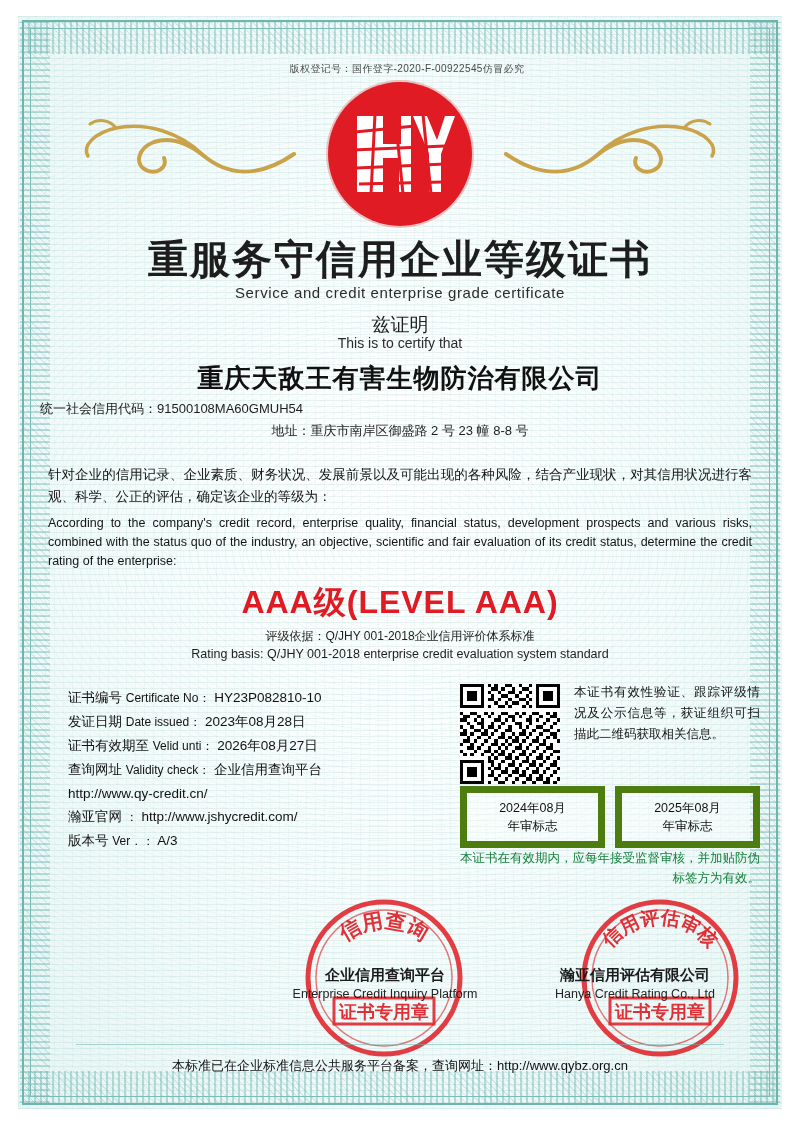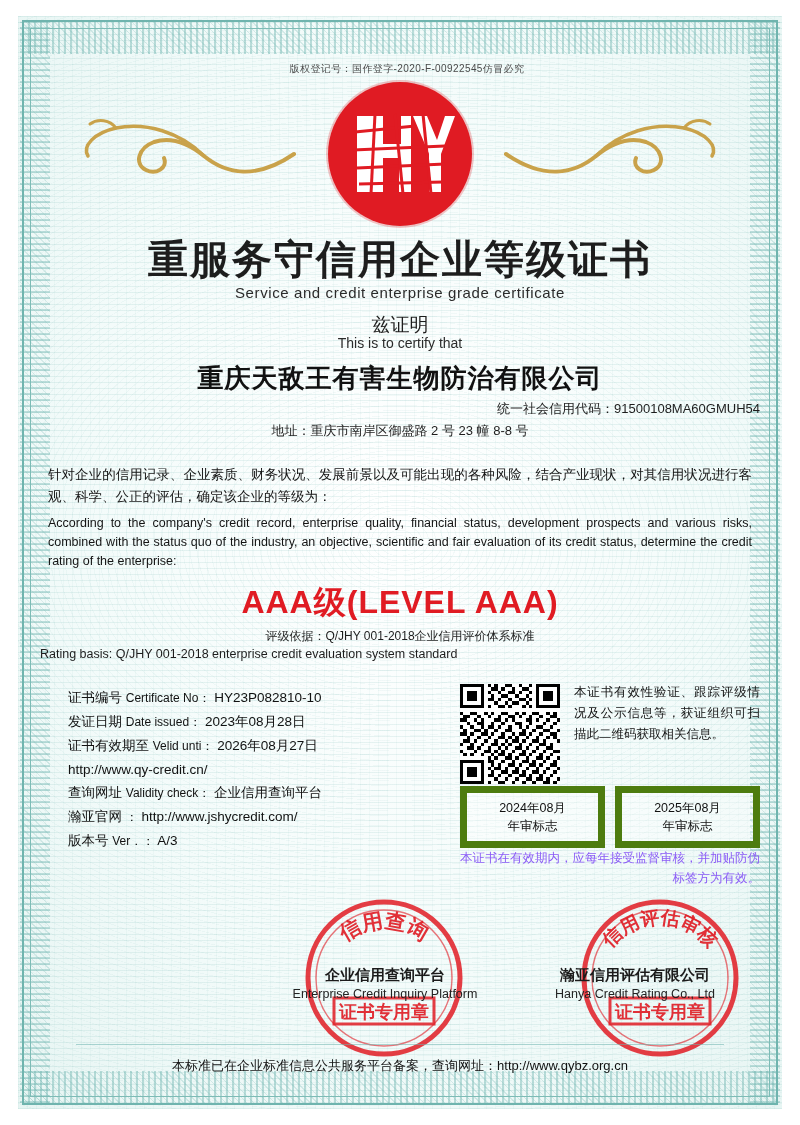--- a/index.html
+++ b/index.html
@@ -180,21 +180,21 @@
     font-size: 26px;
     font-weight: bold;
     color: #111;
     letter-spacing: 1px;
     font-family: Liberation Serif, serif;
   }
   .credit-code {
     position: absolute;
     top: 364px;
     left: 0; right: 0;
-    text-align: right;
+    text-align: left;
     font-size: 13px;
     color: #1d1d1d;
   }
   .address {
     position: absolute;
     top: 386px;
     left: 0; right: 0;
     text-align: center;
     font-size: 13px;
     color: #1d1d1d;
@@ -236,20 +236,21 @@
     top: 592px;
     left: 0; right: 0;
     text-align: center;
     font-size: 12px;
     color: #1d1d1d;
   }
   .basis-en {
     position: absolute;
     top: 611px;
     left: 0; right: 0;
+    text-align: center;
     font-size: 12.5px;
     color: #1d1d1d;
   }
 
   
   .details {
     position: absolute;
     top: 650px;
     left: 28px;
     width: 380px;
@@ -300,21 +301,21 @@
     color: #111;
     background: rgba(255,255,255,.35);
   }
   .bottom-note {
     position: absolute;
     top: 812px;
     left: 420px;
     width: 300px;
     font-size: 12.5px;
     line-height: 20px;
-    color: #8b5cf6;
+    color: #15803d;
     text-align: right;
   }
 
   
   .stamp {
     position: absolute;
     width: 168px;
     height: 168px;
   }
   .stamp.left { left: 260px; top: 858px; }
@@ -448,26 +449,26 @@
         <span>发证日期</span>
         <span class="label-en">Date issued：</span>
         <span>2023年08月28日</span>
       </div>
       <div class="row">
         <span>证书有效期至</span>
         <span class="label-en">Velid unti：</span>
         <span>2026年08月27日</span>
       </div>
       <div class="row">
-        <span>http://www.qy-credit.cn/</span>
-      </div>
-      <div class="row">
         <span>查询网址</span>
         <span class="label-en">Validity check：</span>
         <span>企业信用查询平台</span>
+      </div>
+      <div class="row">
+        <span>http://www.qy-credit.cn/</span>
       </div>
       <div class="row">
         <span>瀚亚官网</span>
         <span class="label-en">：</span>
         <span>http://www.jshycredit.com/</span>
       </div>
       <div class="row">
         <span>版本号</span>
         <span class="label-en">Ver．：</span>
         <span>A/3</span>

